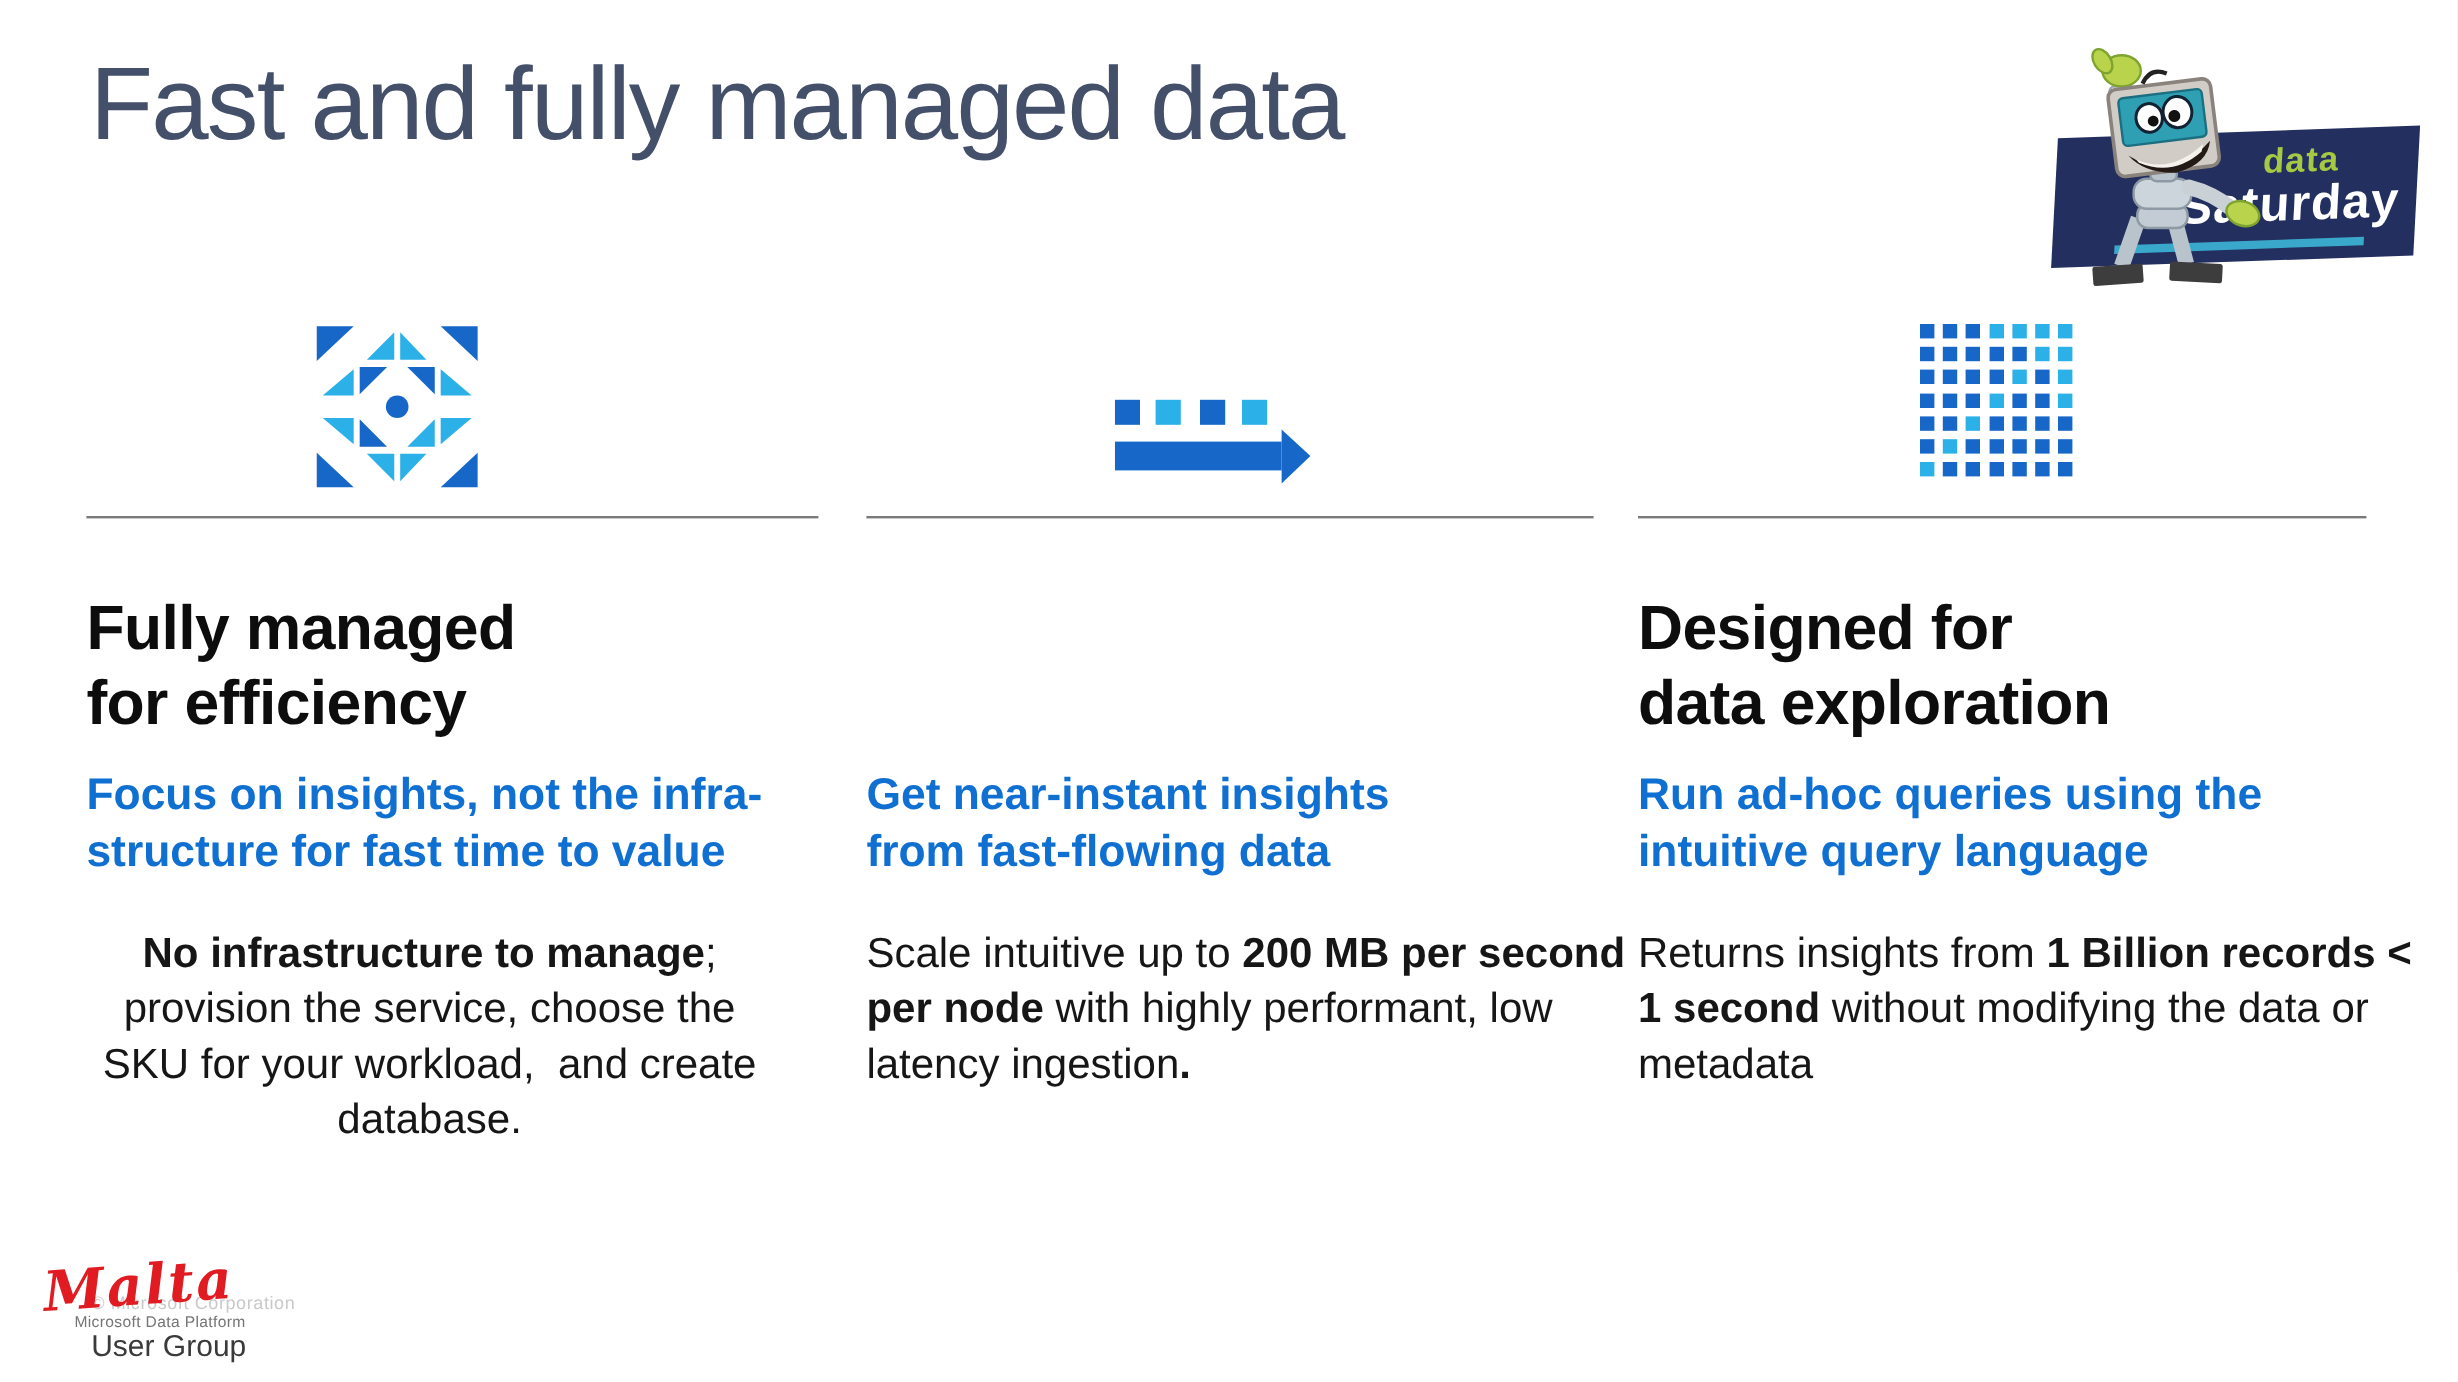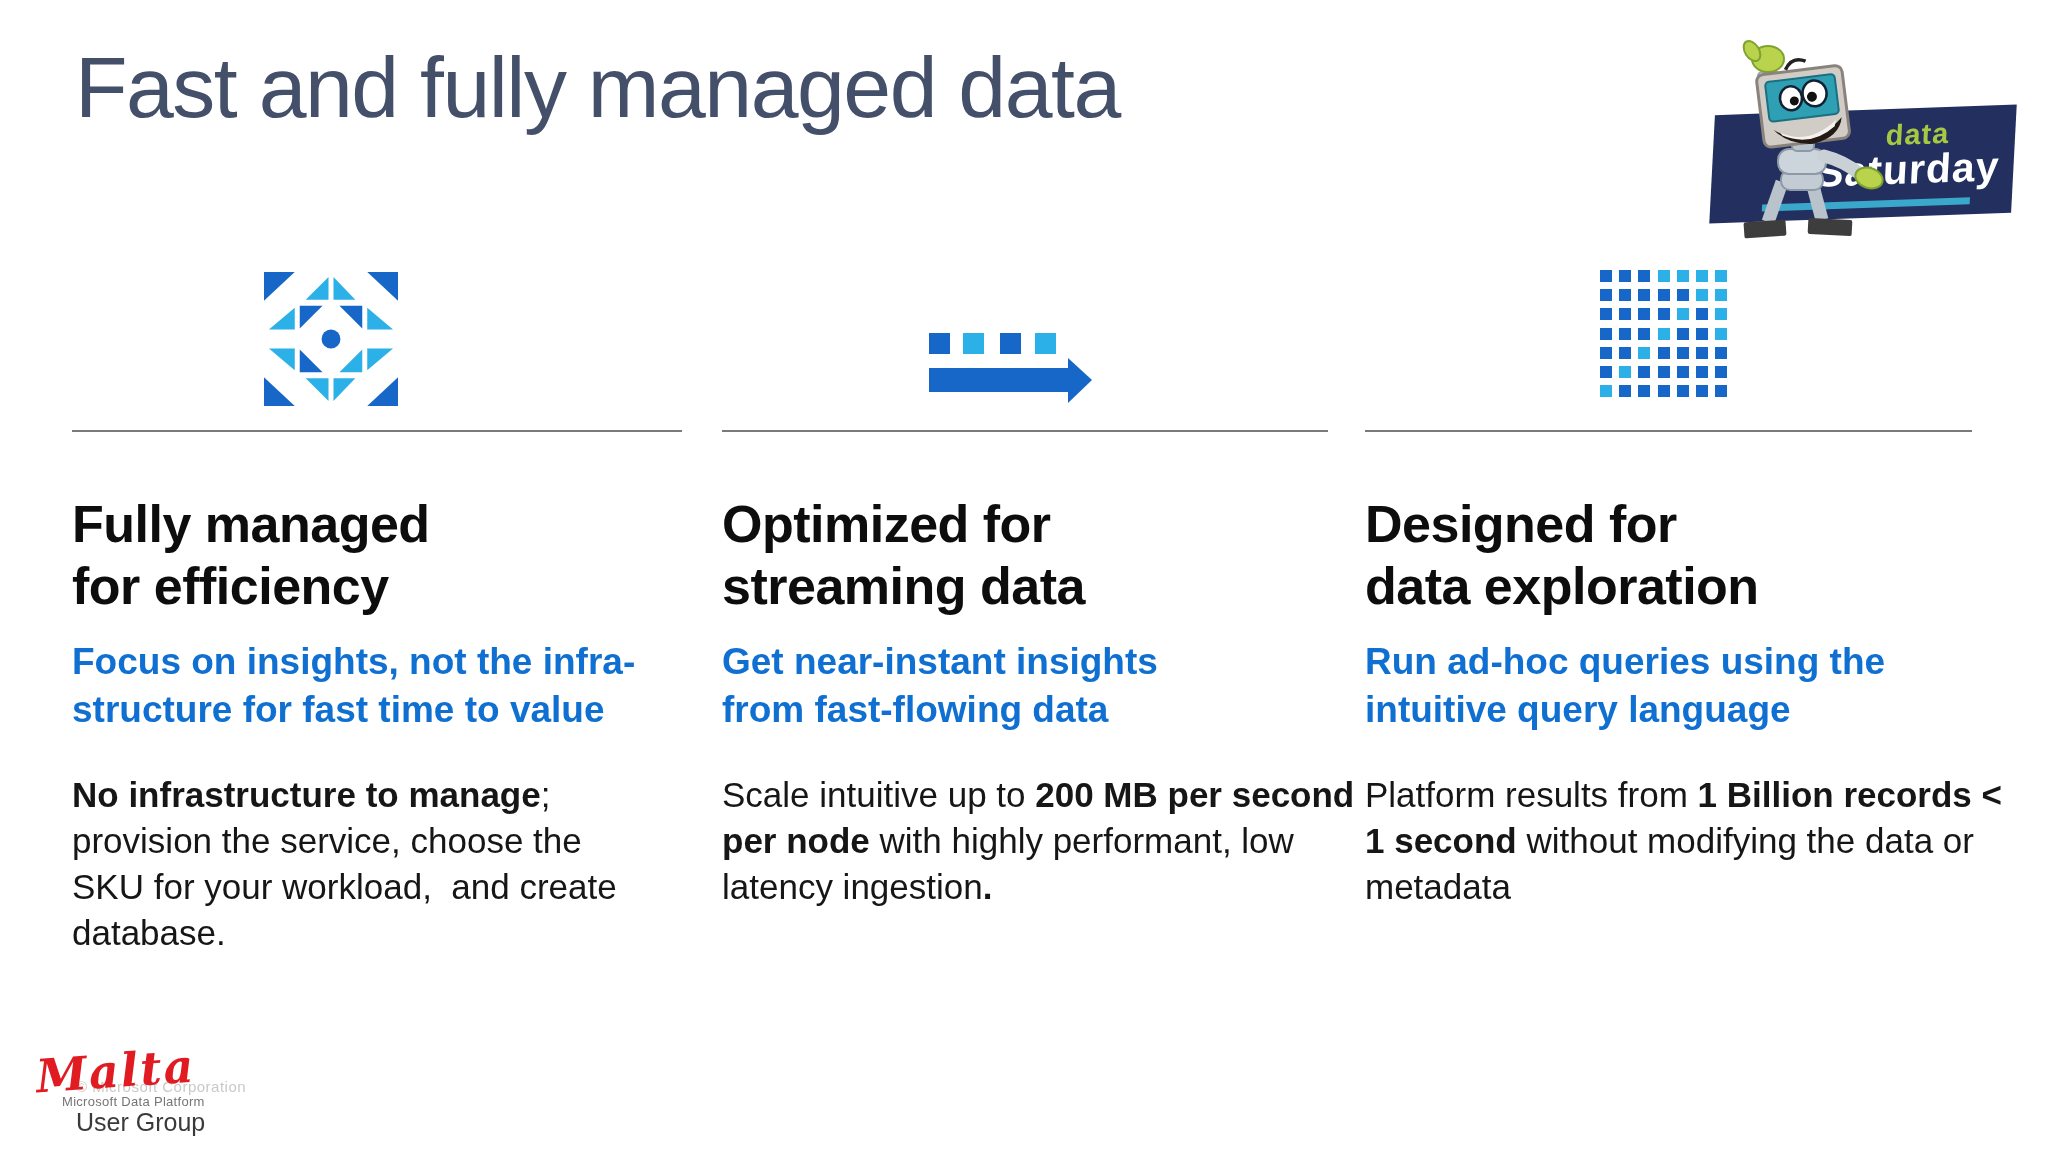--- a/index.html
+++ b/index.html
@@ -47,21 +47,21 @@
   .sub {
     position:absolute; top:638px; left:0;
     font-size:37px; font-weight:700; line-height:48px;
     color:var(--accent-blue,#1070d2);
   }
   .body-text {
     position:absolute; top:772px; left:0;
     font-size:35px; font-weight:400; line-height:46px;
     color:var(--body-color,#161616); white-space:pre-wrap;
   }
-  .col-1 .body-text { width:572px; }
+  .col-1 .body-text { width:572px;text-align:center; }
   .col-2 .body-text { width:642px; }
   .col-3 .body-text { width:655px; }
   .body-text b { font-weight:700; }
   
   .adx-icon   { position:absolute; left:261px; top:269px; width:140px; height:140px; }
   .stream-icon{ position:absolute; left:929px; top:333px; width:170px; height:72px; }
   .grid-icon {
     position:absolute; left:1600px; top:270px;
     display:grid; grid-template-columns:repeat(7,12px); grid-auto-rows:12px; gap:7.2px;
   }
@@ -231,42 +231,38 @@
     </div>
     <div class="sub">
       <div>Focus on insights, not the infra-</div>
       <div>structure for fast time to value</div>
     </div>
     <div class="body-text"><b>No infrastructure to manage</b><span>; provision the service, choose the SKU for your workload,  and create database.</span></div>
   </div>
 
   <div class="col col-2">
     <div class="rule"></div>
-    <div class="heading">
-      <div>Optimized for</div>
-      <div>streaming data</div>
-    </div>
     <div class="sub">
       <div>Get near-instant insights</div>
       <div>from fast-flowing data</div>
     </div>
     <div class="body-text"><span>Scale intuitive up to </span><b>200 MB per second per node</b><span> with highly performant, low latency ingestion</span><b>.</b></div>
   </div>
 
   <div class="col col-3">
     <div class="rule"></div>
     <div class="heading">
       <div>Designed for</div>
       <div>data exploration</div>
     </div>
     <div class="sub">
       <div>Run ad-hoc queries using the</div>
       <div>intuitive query language</div>
     </div>
-    <div class="body-text"><span>Platform results from </span><b>1 Billion records &lt; 1 second</b><span> without modifying the data or metadata</span></div>
+    <div class="body-text"><span>Returns insights from </span><b>1 Billion records &lt; 1 second</b><span> without modifying the data or metadata</span></div>
   </div>
 
   <div class="watermark">© Microsoft Corporation</div>
   <div class="malta">Malta</div>
   <div class="org-1">Microsoft Data Platform</div>
   <div class="org-2">User Group</div>
 
 </div>
 
 </body></html>

